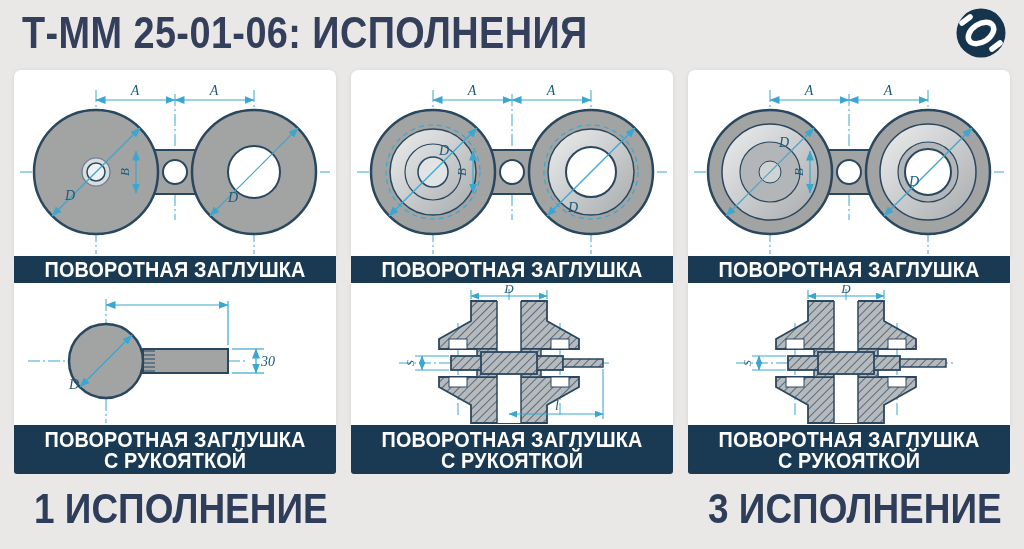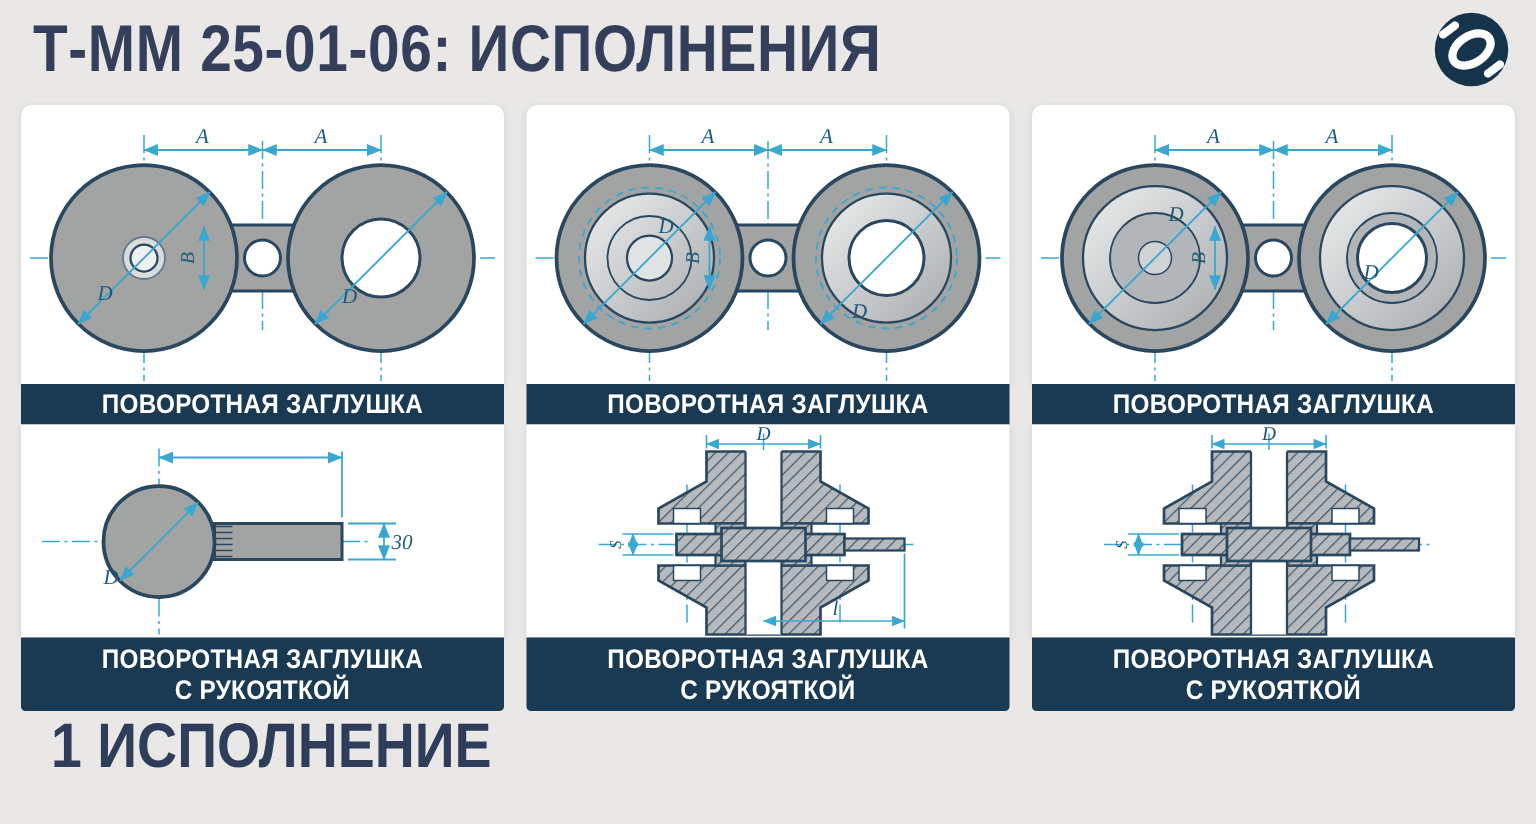--- a/index.html
+++ b/index.html
@@ -19,26 +19,26 @@
     position:absolute;top:70px;left:14px;width:996px;
     display:grid;grid-template-columns:repeat(3,1fr);column-gap:15px;
   }
   .column{display:flex;flex-direction:column;min-width:0}
   .card{background:#ffffff;box-shadow:0 1px 4px rgba(40,50,70,.12)}
   .card.top{height:186px;border-radius:7px 7px 0 0}
   .card.bottom{height:142px}
   .banner{
     height:27px;background:#1a3a54;color:#ffffff;
     display:flex;align-items:center;justify-content:center;
-    font-weight:700;font-size:18px;letter-spacing:.2px;white-space:nowrap;
+    font-weight:700;font-size:22px;letter-spacing:.2px;white-space:nowrap;
   }
   .banner.double{height:49px;flex-direction:column;justify-content:center;line-height:21px;border-radius:0 0 3px 3px}
   .cond{display:inline-block;transform:scaleX(.9);transform-origin:50% 50%}
   .caption{
-    text-align:center;font-size:42px;font-weight:700;
+    margin-top:12px;text-align:center;font-size:42px;font-weight:700;
     color:#2e3d59;line-height:46px;white-space:nowrap;
   }
   .caption .cap-t{display:inline-block;transform:scaleX(.88);transform-origin:50% 50%}
   svg{display:block}
   .dimlbl{font-family:"Liberation Serif",serif;font-style:italic;fill:#1d5a7c}
 </style>
 </head>
 <body>
 
 <div class="header">
@@ -337,15 +337,16 @@
           <line x1="71" y1="73" x2="71" y2="87" marker-start="url(#mb3)" marker-end="url(#mb3)"></line>
         </g>
         <text class="dimlbl" x="158" y="10" font-size="13" text-anchor="middle">D</text>
         <text class="dimlbl" transform="translate(63 80) rotate(-90)" font-size="11" text-anchor="middle">S</text>
       </svg>
     </div>
     <div class="banner double">
       <span class="cond">ПОВОРОТНАЯ ЗАГЛУШКА</span>
       <span class="cond">С РУКОЯТКОЙ</span>
     </div>
+    <div class="caption"><span class="cap-t">3 ИСПОЛНЕНИЕ</span></div>
   </div>
 
 </div>
 
 </body></html>

